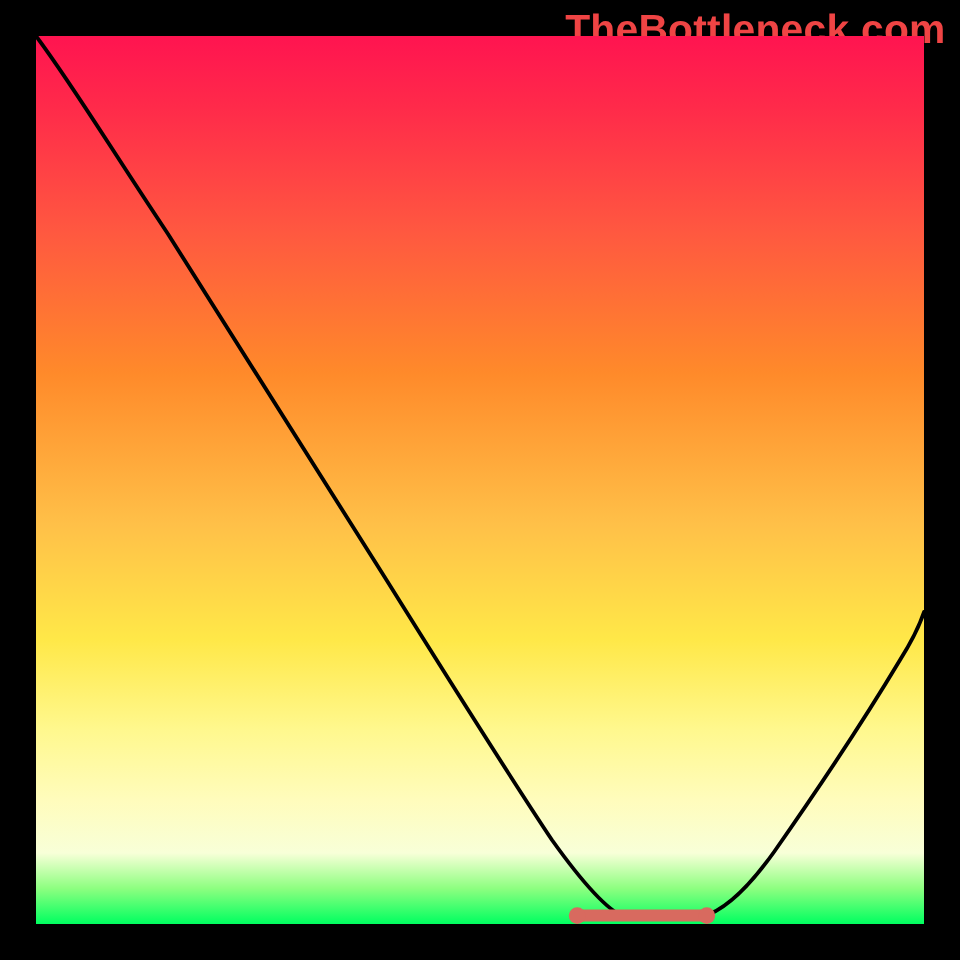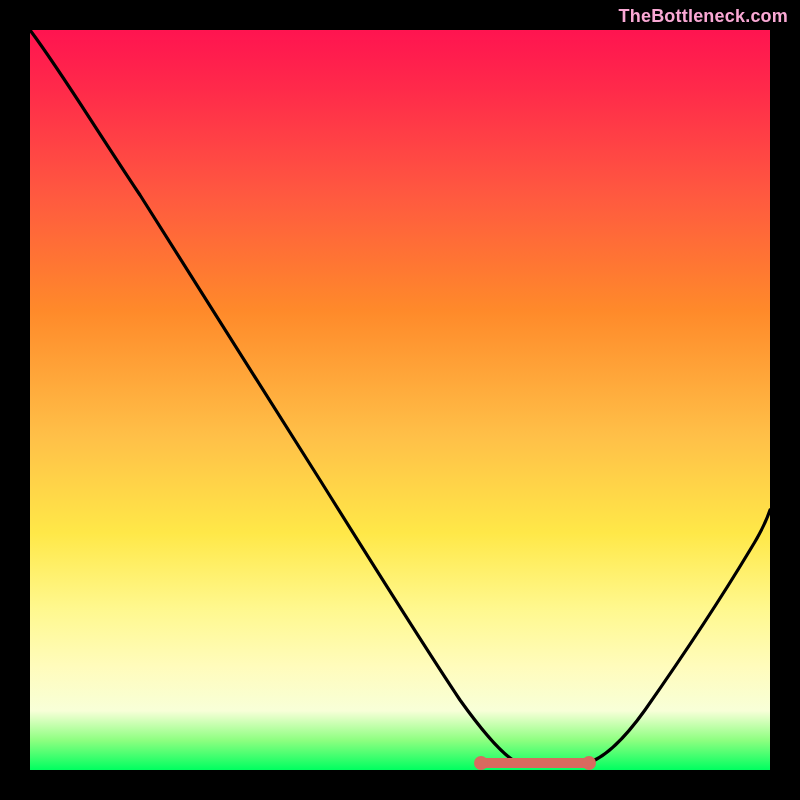--- a/index.html
+++ b/index.html
@@ -27,23 +27,23 @@
       #fffcbc 86%,
       #f8ffd8 92%,
       #8dff80 96%,
       #00ff60 100%);
   }
   .watermark {
     position: absolute;
     top: 6px;
     right: 12px;
     font-family: Arial, Helvetica, sans-serif;
-    font-size: 18px;
+    font-size: 34px;
     font-weight: 600;
-    color: #f9a8d4;
+    color: #ef4444;
     letter-spacing: 0.2px;
   }
   svg.curve {
     position: absolute;
     left: 0;
     top: 0;
     width: 740px;
     height: 740px;
   }
   .marker-band {

